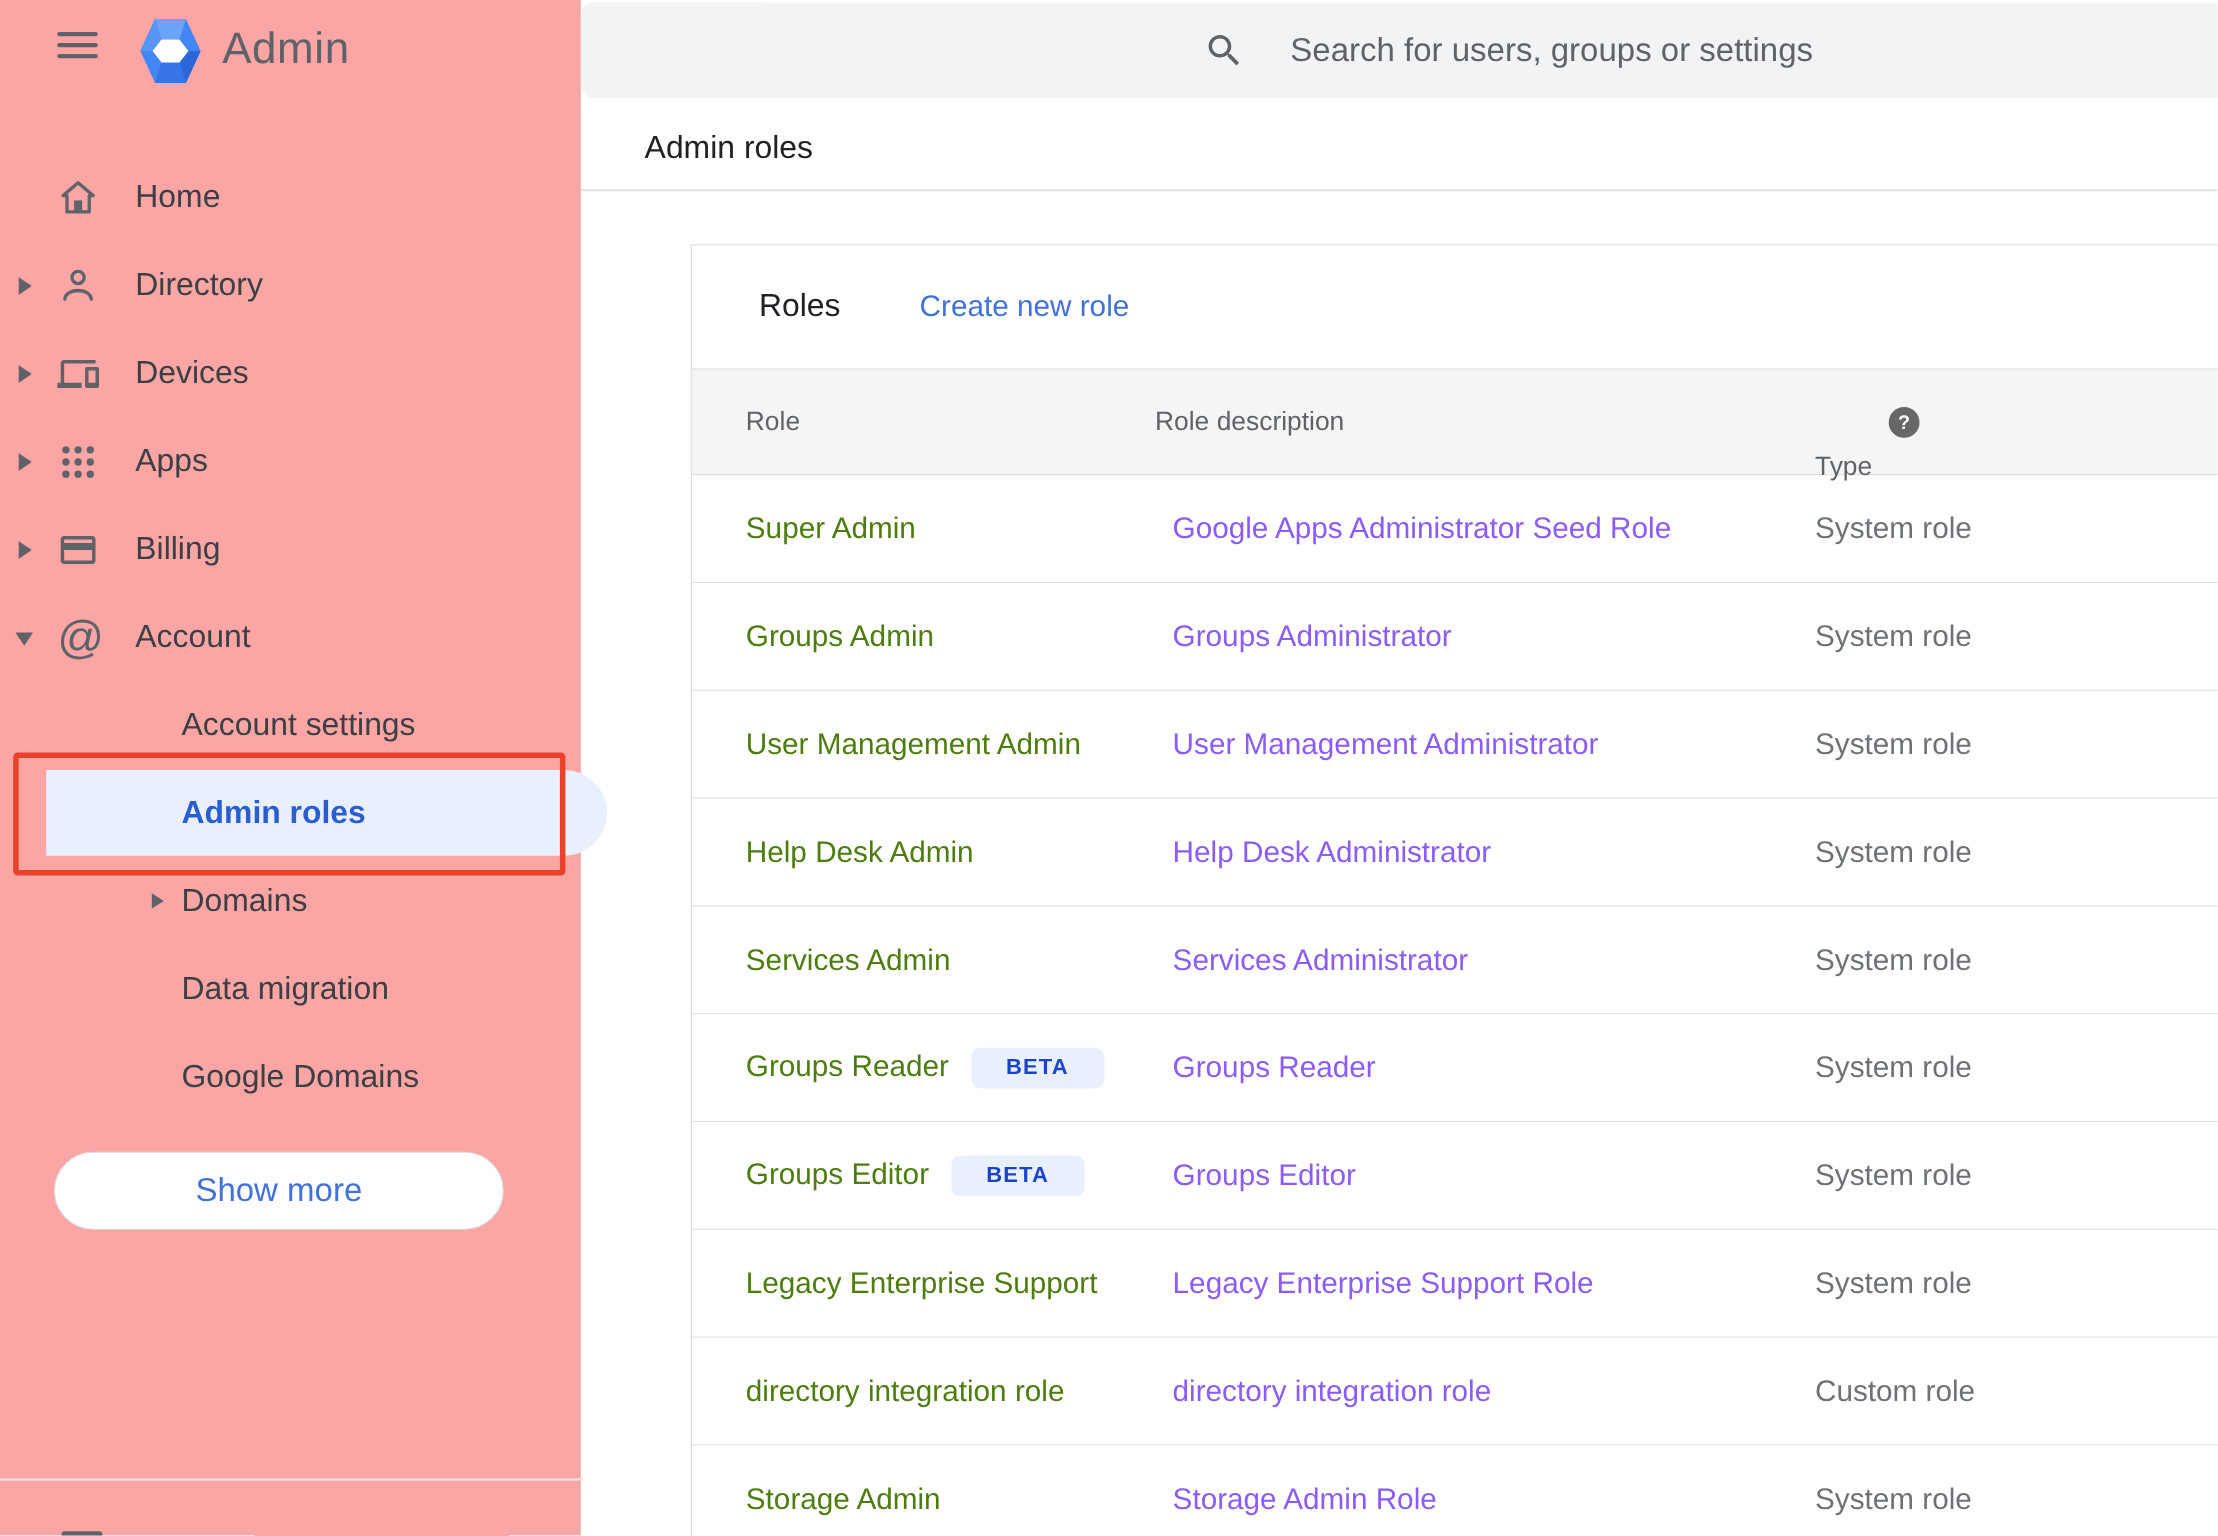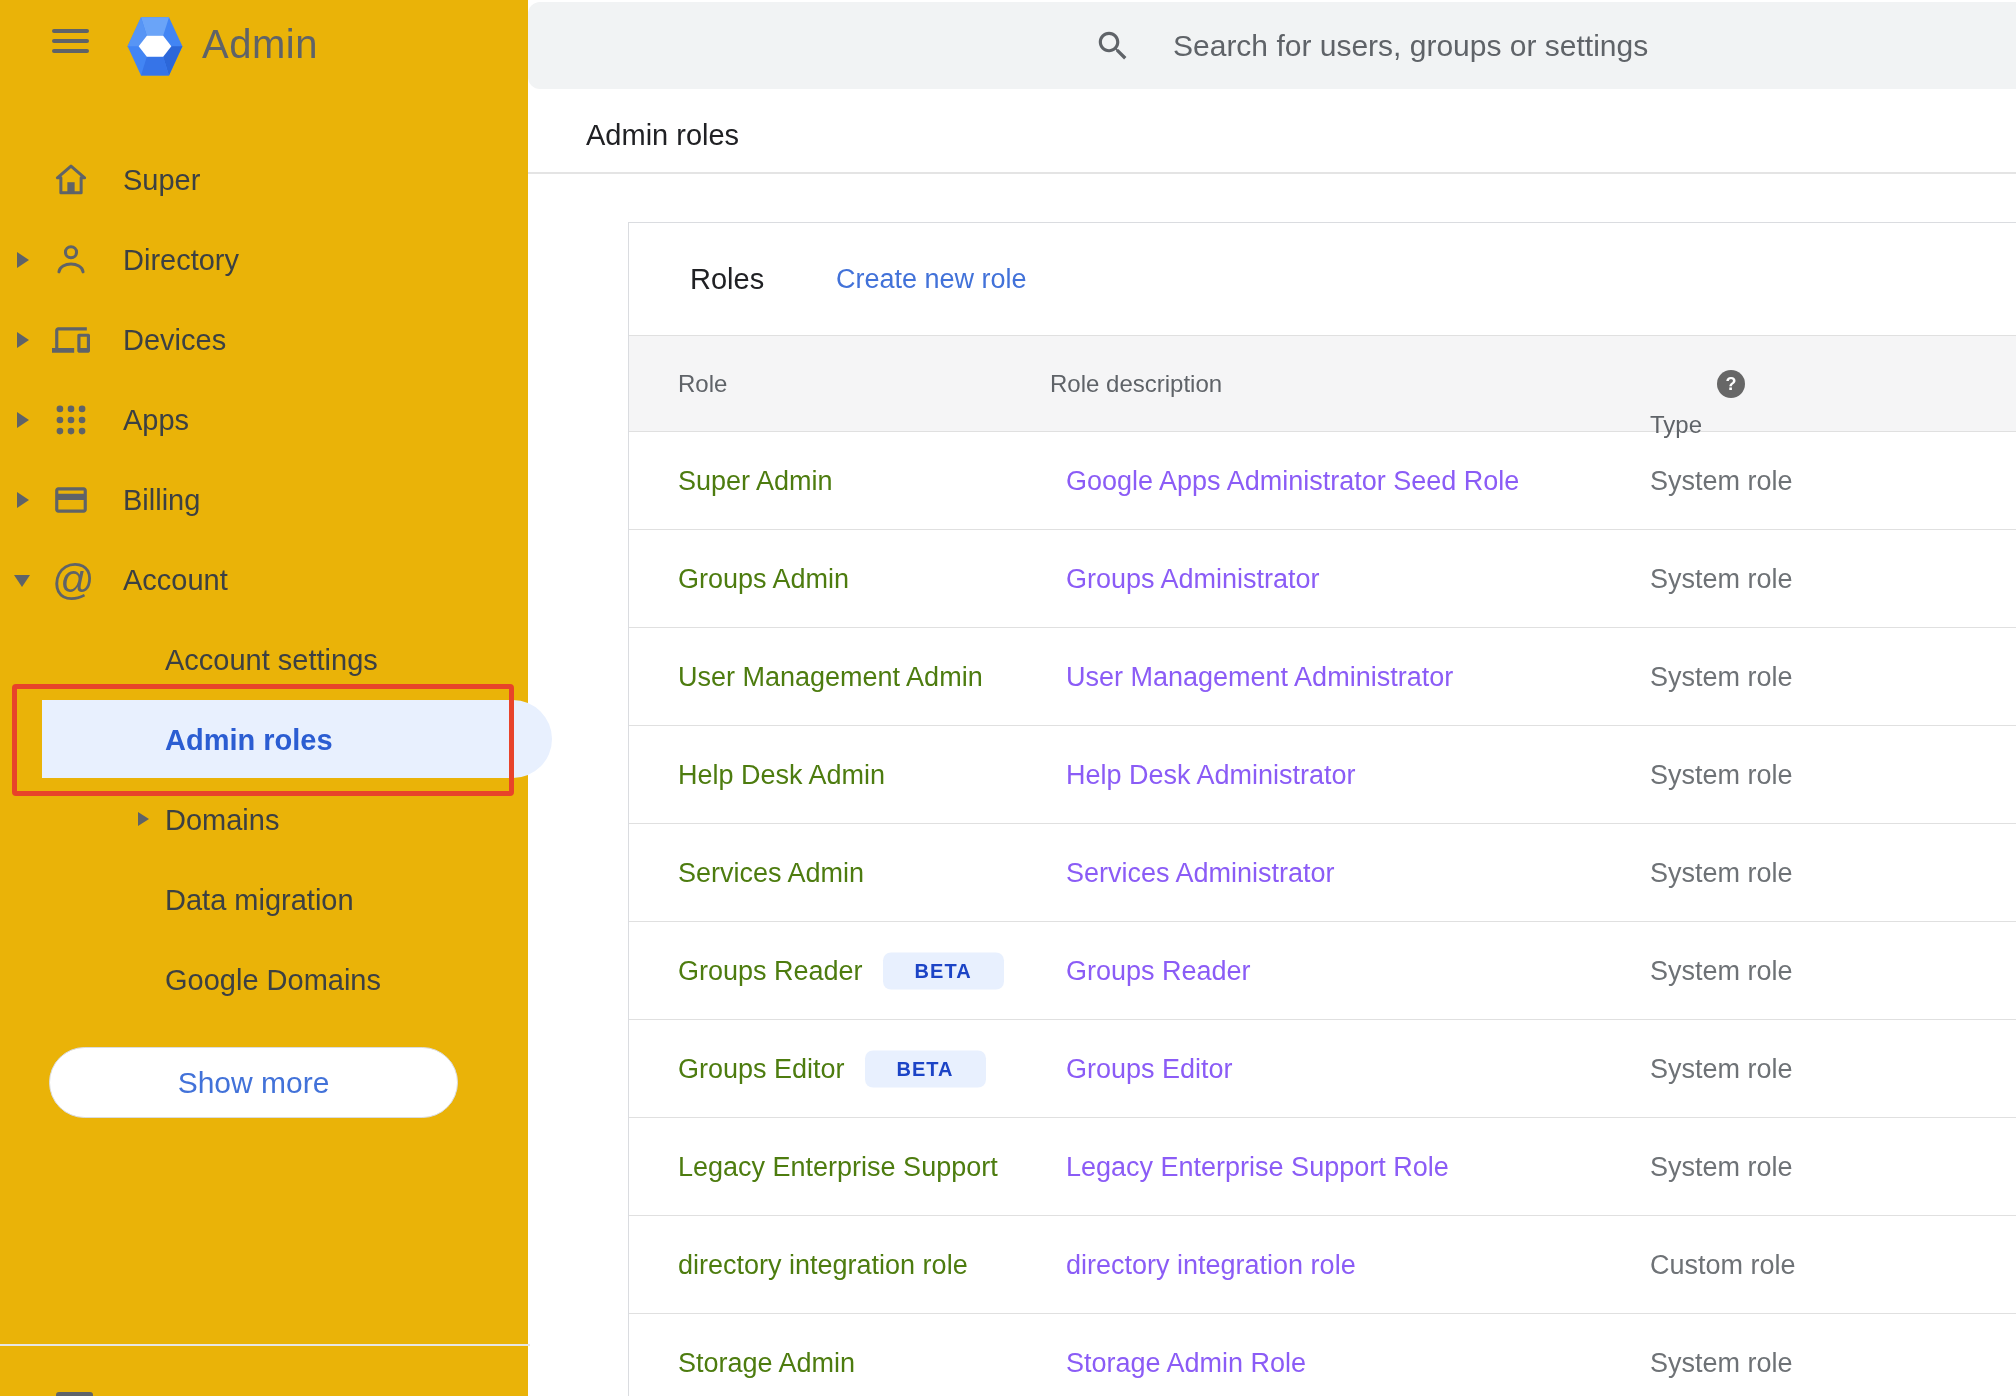--- a/index.html
+++ b/index.html
@@ -1,21 +1,21 @@
 <!DOCTYPE html>
 <html><head>
 <meta charset="utf-8">
 <style>
   * { margin:0; padding:0; box-sizing:border-box; }
   html,body { width:2016px; height:1396px; overflow:hidden; background:#fff;
               font-family:"Liberation Sans", sans-serif; }
   .app { position:relative; width:2016px; height:1396px; }
 
   
-  .sidebar { position:absolute; left:0; top:0; width:528px; height:1396px; background:#eab308; }
+  .sidebar { position:absolute; left:0; top:0; width:528px; height:1396px; background:#fca5a5; }
   .topbar { position:absolute; left:0; top:0; width:528px; height:92px; }
   .hamburger { position:absolute; left:52px; top:27px; width:37px; height:28px;
                background:none; border:none; cursor:pointer; }
   .hamburger i { display:block; width:37px; height:4px; background:#5f6368; border-radius:2px;
                  position:absolute; left:0; }
   .hamburger i:nth-child(1){ top:2px; } .hamburger i:nth-child(2){ top:12px; } .hamburger i:nth-child(3){ top:22px; }
   .logo { position:absolute; left:127px; top:16px; width:56px; height:58px; }
   .app-name { position:absolute; left:202px; top:22px; font-size:40px; color:#5f6368; letter-spacing:0.5px; }
 
   .nav { position:absolute; left:0; top:140px; width:528px; }
@@ -118,21 +118,21 @@
     </div>
 
     <nav class="nav" id="sidebar-items">
         <div class="nav-item">
           <span class="nav-icon">
             <svg viewBox="0 0 24 24">
               <path d="M12 3.2 3.4 10.6h2.2V20h12.8v-9.4h2.2L12 3.2z" fill="none" stroke="#5f6368" stroke-width="1.9" stroke-linejoin="round"></path>
               <rect x="9.7" y="13.4" width="4.6" height="6.6" fill="#5f6368"></rect>
             </svg>
           </span>
-          <span class="nav-label">Super</span>
+          <span class="nav-label">Home</span>
         </div>
         <div class="nav-item">
           <span class="expander right"></span>
           <span class="nav-icon">
             <svg viewBox="0 0 24 24" fill="none" stroke="#5f6368" stroke-width="1.9">
               <circle cx="12" cy="7.1" r="3.5"></circle>
               <path d="M4.4 19.5c.3-3.3 4.1-4.9 7.6-4.9s7.3 1.6 7.6 4.9" stroke-linecap="round"></path>
             </svg>
           </span>
           <span class="nav-label">Directory</span>

